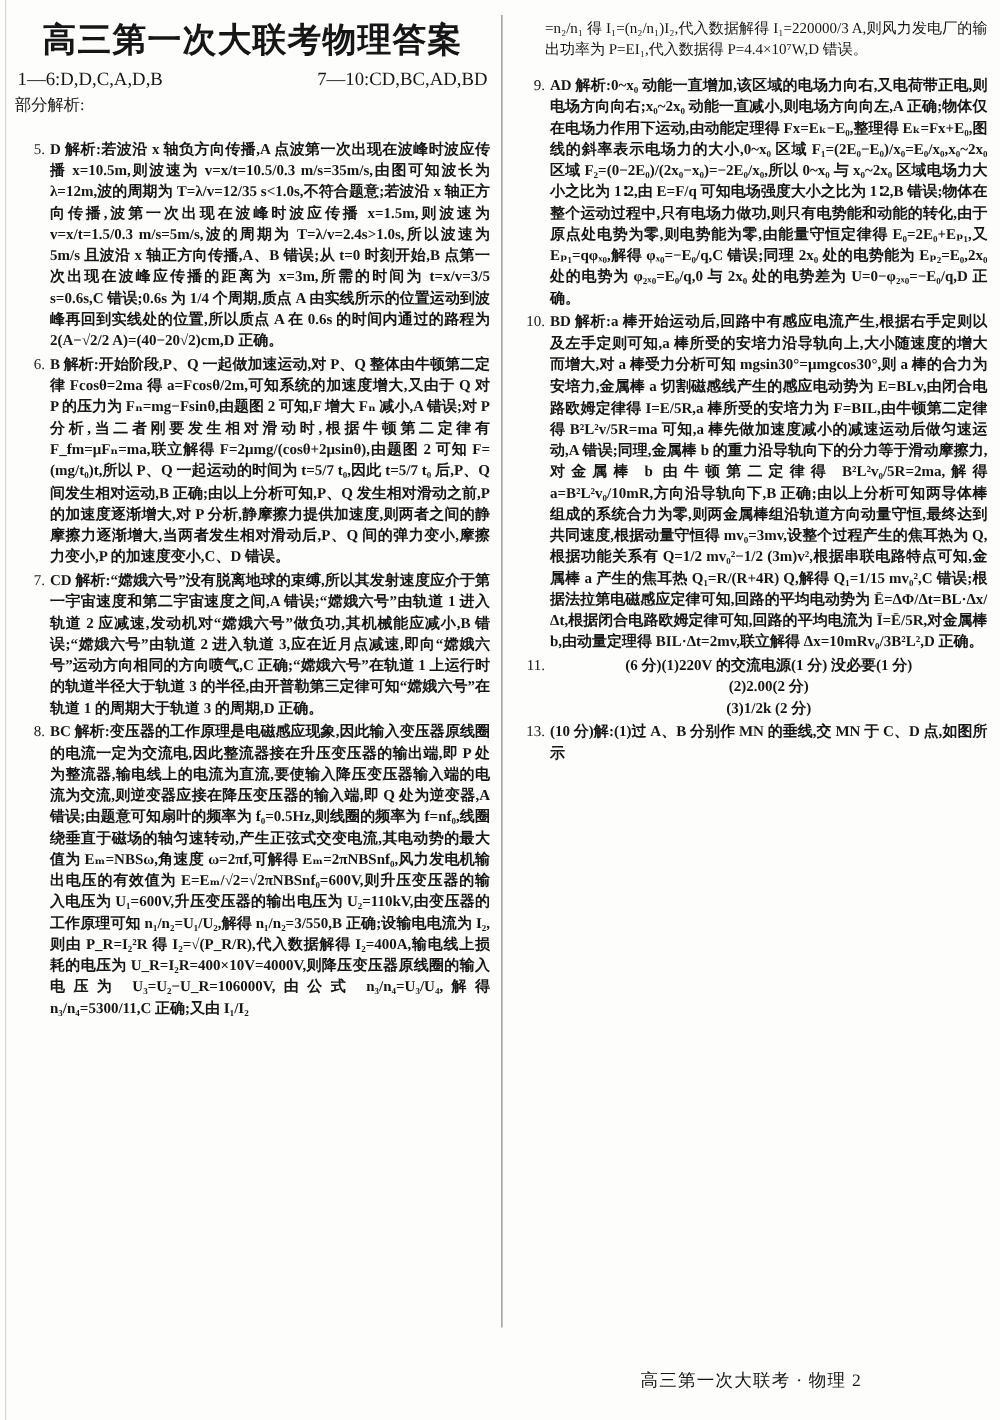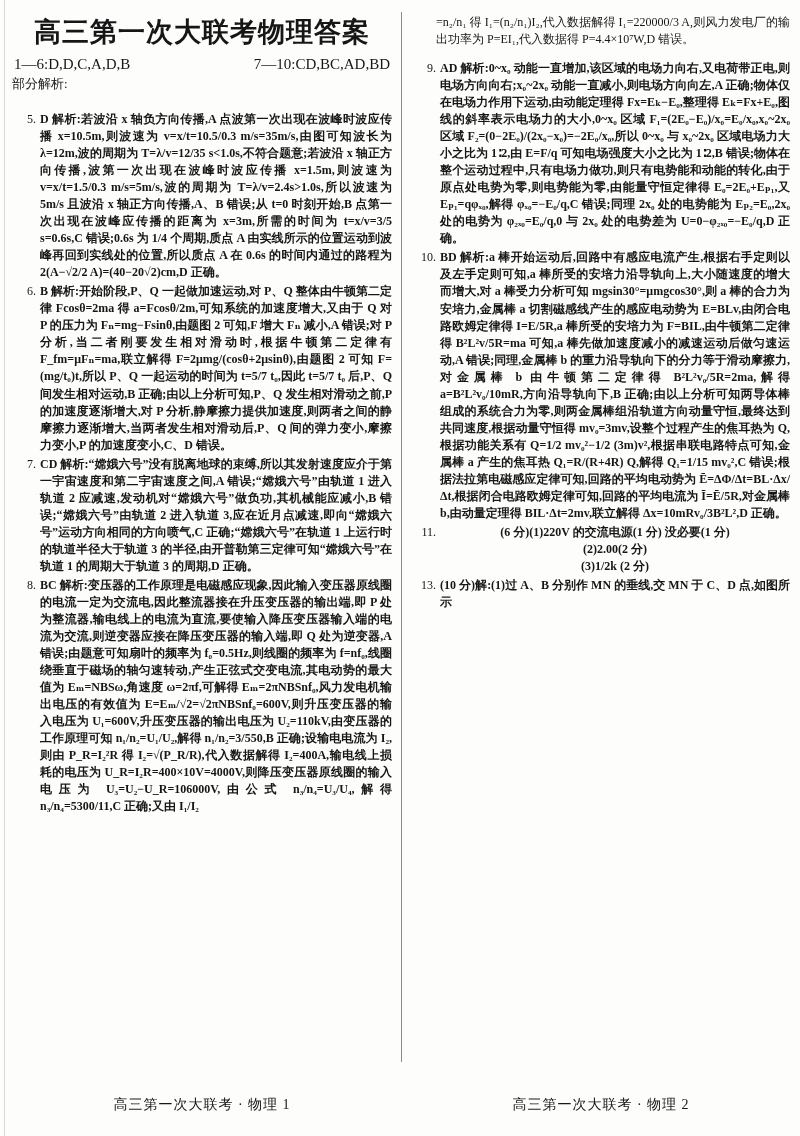--- a/index.html
+++ b/index.html
@@ -144,15 +144,14 @@
 (3)1/2k (2 分)</div>
     </div>
 
 
     <div class="item">
       <span class="num">13.</span>
       <div class="body">(10 分)解:(1)过 A、B 分别作 MN 的垂线,交 MN 于 C、D 点,如图所示</div>
     </div>
   </div>
 
-  <div class="footer footer-left">高三第一次大联考 · 物理 1</div>
   <div class="footer footer-right">高三第一次大联考 · 物理 2</div>
 </div>
 
 </body></html>

